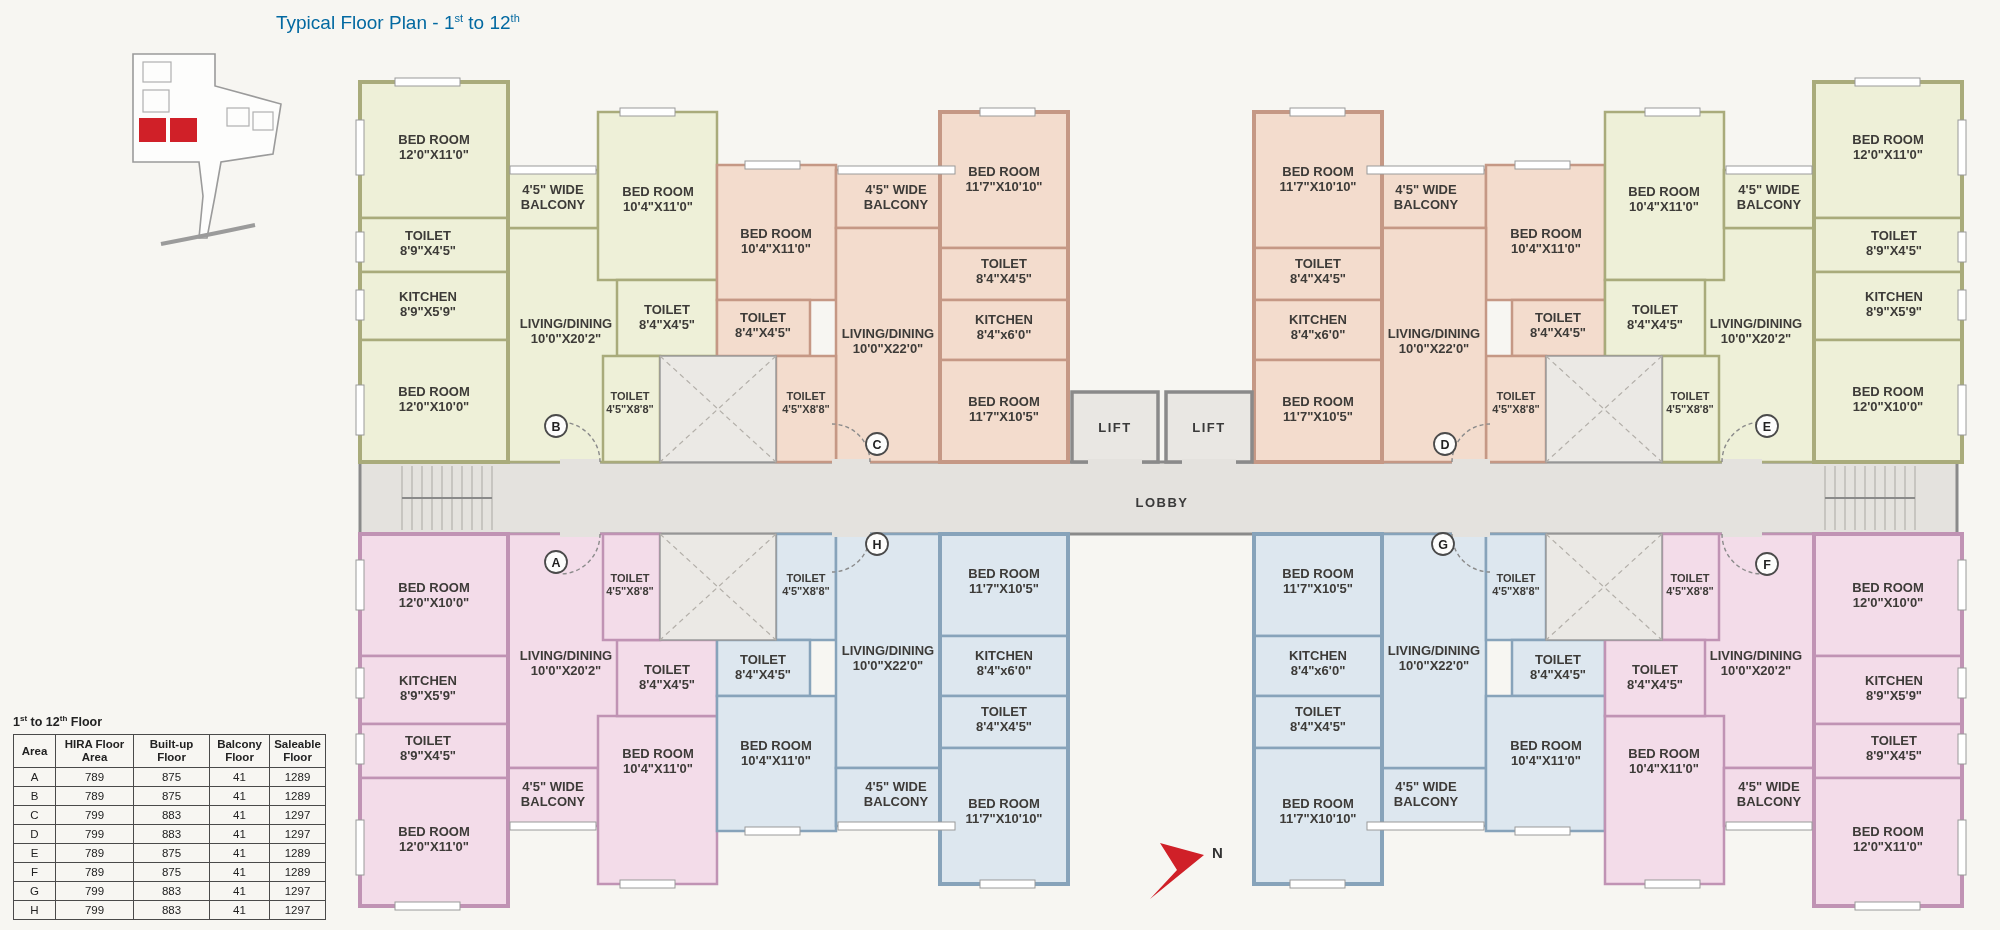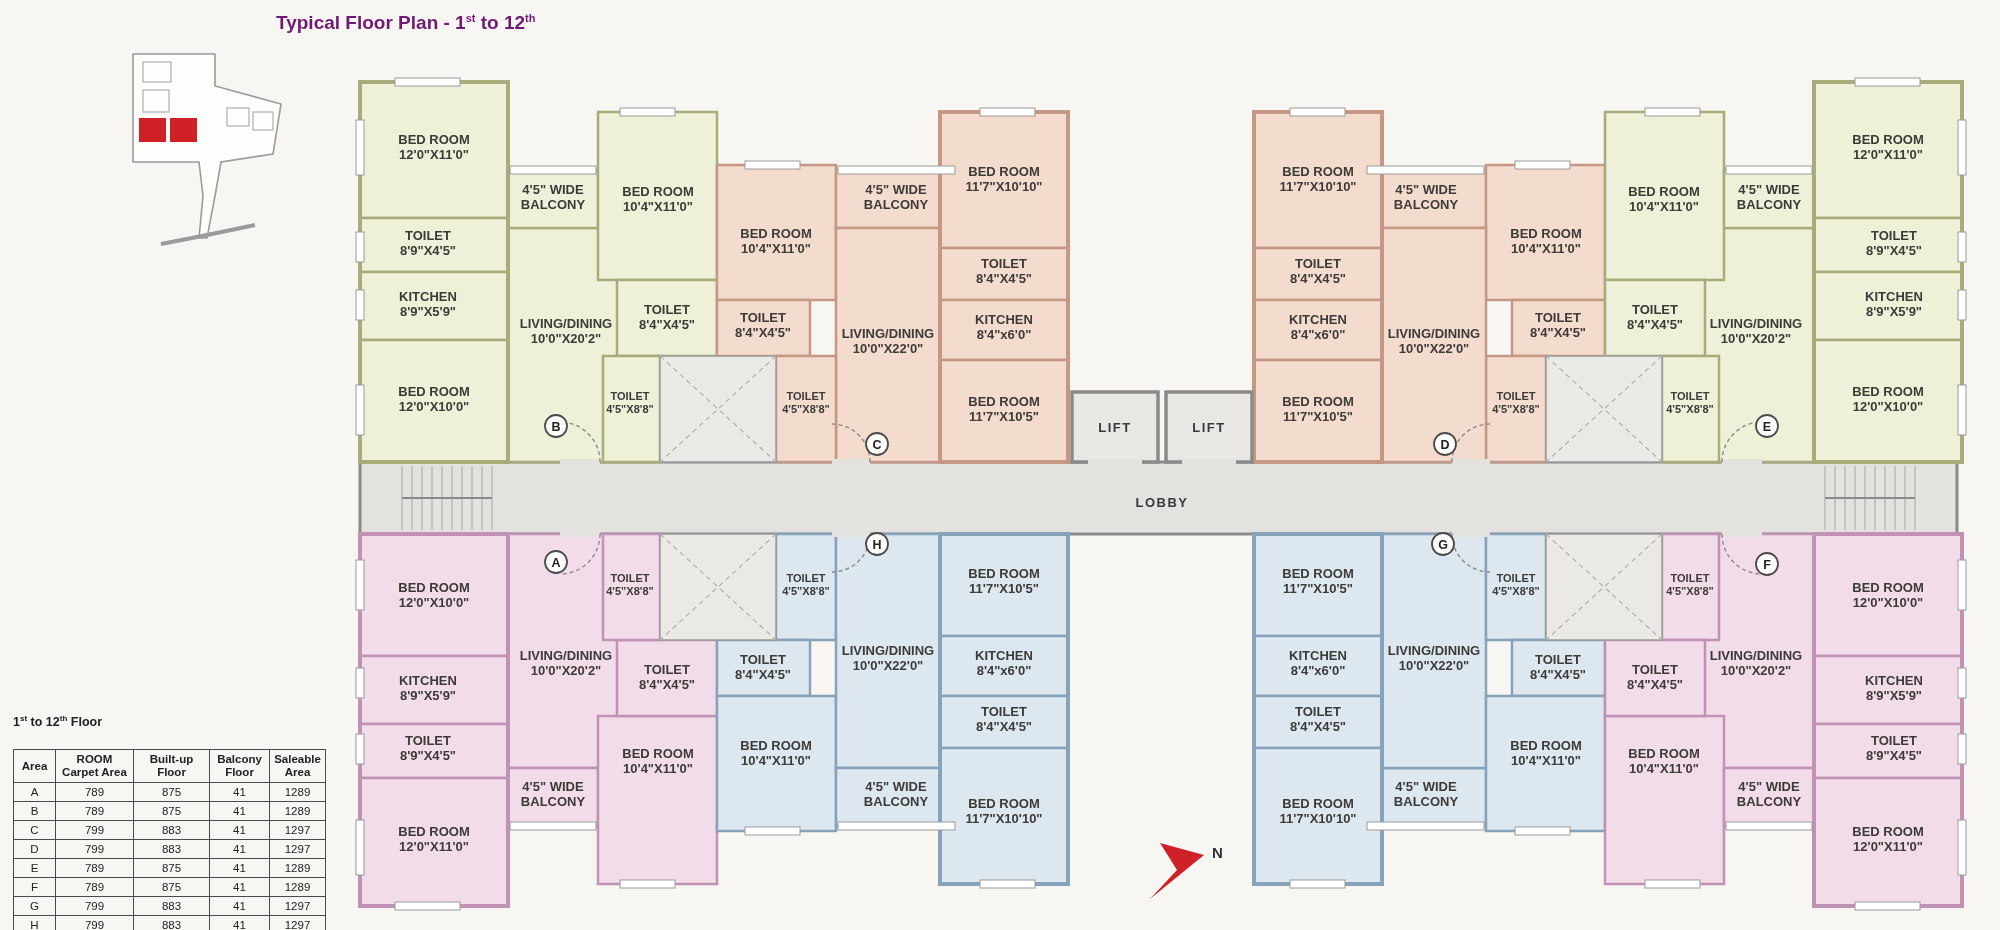--- a/index.html
+++ b/index.html
@@ -20,24 +20,24 @@
   .xl{stroke:#b3afa9;stroke-width:1.2;stroke-dasharray:5 4}
   .tread{stroke:#b5b2ad;stroke-width:1.2;fill:none}
   .rail{stroke:#8a8a8a;stroke-width:2}
   .win{fill:#ffffff;stroke:#9a9a9a;stroke-width:1}
   .gapw{fill:#e4e2de}
   .arc{fill:none;stroke:#8b8b8b;stroke-width:1.4;stroke-dasharray:4 3}
   .ucirc{fill:#fdfdfc;stroke:#4a4a4a;stroke-width:1.8}
   .railr{fill:#ffffff;stroke:#9a9a9a;stroke-width:1}
   .keyline{fill:#fdfdfc;stroke:#9b9b9b;stroke-width:1.6}
   .keydet{fill:none;stroke:#b0b0b0;stroke-width:1.2}
-  #title{position:absolute;left:276px;top:12px;font-size:19px;font-weight:700;color:#701a75}
+  #title{position:absolute;left:276px;top:12px;font-size:19px;font-weight:400;color:#0369a1}
   #title sup{font-size:11px}
   #tablebox{position:absolute;left:13px;top:714px;width:316px}
-  #tabletitle{font-size:12.5px;font-weight:700;color:#222;margin-bottom:20px}
+  #tabletitle{font-size:12.5px;font-weight:700;color:#222;margin-bottom:5px}
   #tabletitle sup{font-size:8px}
   .atable{border-collapse:collapse;table-layout:fixed;width:312px;background:transparent}
   .atable th,.atable td{border:1.5px solid #4a4a4a;text-align:center;color:#222;padding:1px 2px}
   .atable th{font-size:11.5px;font-weight:600;height:30px;line-height:1.15}
   .atable td{font-size:11.5px;font-weight:400;height:16px}
   #keyplan{position:absolute;left:103px;top:46px}
   #compassN{font-size:15px;font-weight:700;fill:#333}
 </style>
 </head>
 <body>
@@ -531,24 +531,24 @@
     <colgroup>
         <col style="width:42px">
         <col style="width:78px">
         <col style="width:76px">
         <col style="width:60px">
         <col style="width:56px">
       </colgroup>
     <thead>
       <tr>
         <th>Area</th>
-        <th>ROOM Carpet Area</th>
+        <th>HIRA Floor Area</th>
         <th>Built-up Floor</th>
         <th>Balcony Floor</th>
-        <th>Saleable Area</th>
+        <th>Saleable Floor</th>
       </tr>
     </thead>
     <tbody>
       <tr>
           <td>A</td>
           <td>789</td>
           <td>875</td>
           <td>41</td>
           <td>1289</td>
         </tr>

